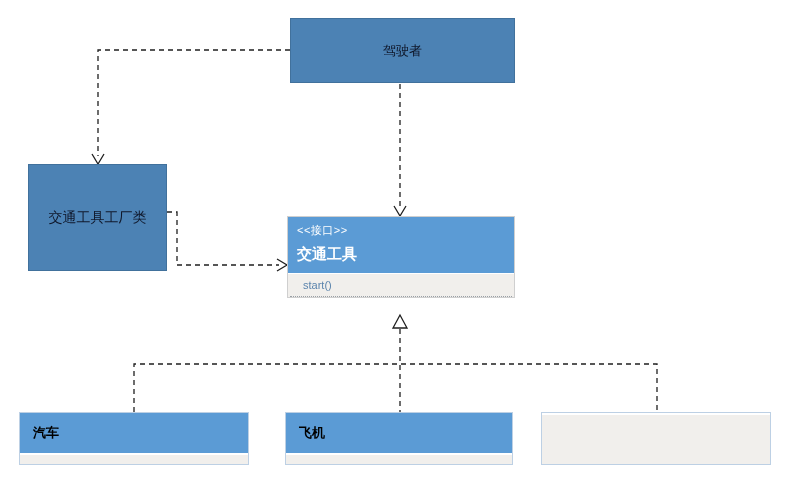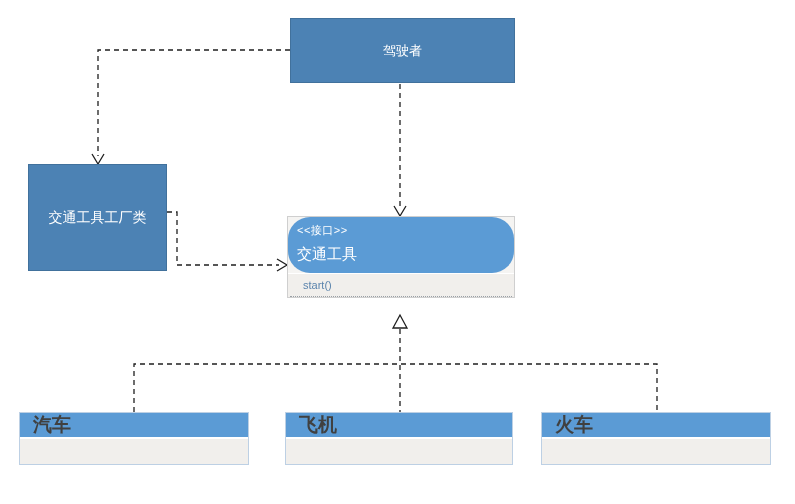--- a/index.html
+++ b/index.html
@@ -39,42 +39,41 @@
   }
   .triangle {
     stroke: var(--connector);
     stroke-width: 1.3;
     fill: #ffffff;
   }
   .node { position: absolute; box-sizing: border-box; }
   .node-solid {
     background: var(--node-dark-blue);
     border: 1px solid var(--node-dark-border);
-    color: #ffffff;
+    color: #0f172a;
     display: flex;
     align-items: center;
     justify-content: center;
     text-align: center;
   }
   .node-driver  { left: 290px; top: 18px;  width: 225px; height: 65px; font-size: 13px; }
   .node-factory { left: 28px;  top: 164px; width: 139px; height: 107px; font-size: 14px; }
 
   .node-interface {
     left: 287px; top: 216px; width: 228px;
     border: 1px solid #cfcfcf;
     background: #f5f4f2;
   }
   .iface-header {
     background: var(--node-light-blue);
     color: #ffffff;
     padding: 6px 18px 9px 9px;
-    border-radius: 22px;
   }
   .iface-stereotype { font-size: 11px; letter-spacing: 0.5px; }
-  .iface-name { font-size: 15px; margin-top: 7px; font-weight: normal; }
+  .iface-name { font-size: 15px; margin-top: 7px; font-weight: bold; }
   .iface-body {
     background: var(--body-bg);
     border-top: 1px solid #ffffff;
   }
   .iface-method {
     font-size: 11px;
     color: var(--method-text);
     padding: 5px 8px 5px 15px;
   }
   .iface-divider {
@@ -84,24 +83,24 @@
   }
 
   .node-class {
     border: 1px solid var(--node-light-border);
     background: var(--body-bg);
   }
   .node-car   { left: 19px;  top: 412px; width: 230px; height: 53px; }
   .node-plane { left: 285px; top: 412px; width: 228px; height: 53px; font-family: Liberation Mono, monospace; }
   .node-train { left: 541px; top: 412px; width: 230px; height: 53px; }
   .class-header {
-    height: 24px;
+    height: 40px;
     background: var(--node-light-blue);
-    color: #404040;
-    font-size: 19px;
+    color: #000000;
+    font-size: 13px;
     font-weight: bold;
     display: flex;
     align-items: center;
     padding-left: 13px;
   }
   .class-body {
     height: 9px;
     background: var(--body-bg);
     border-top: 2px solid #ffffff;
   }
@@ -154,19 +153,16 @@
   </div>
 
   <div class="node node-class node-plane">
     <div class="class-header">
       <span>飞机</span>
     </div>
     <div class="class-body"></div>
   </div>
 
   <div class="node node-class node-train">
-    <div class="class-header">
-      <span>火车</span>
-    </div>
     <div class="class-body"></div>
   </div>
 
 </div>
 
 </body></html>

